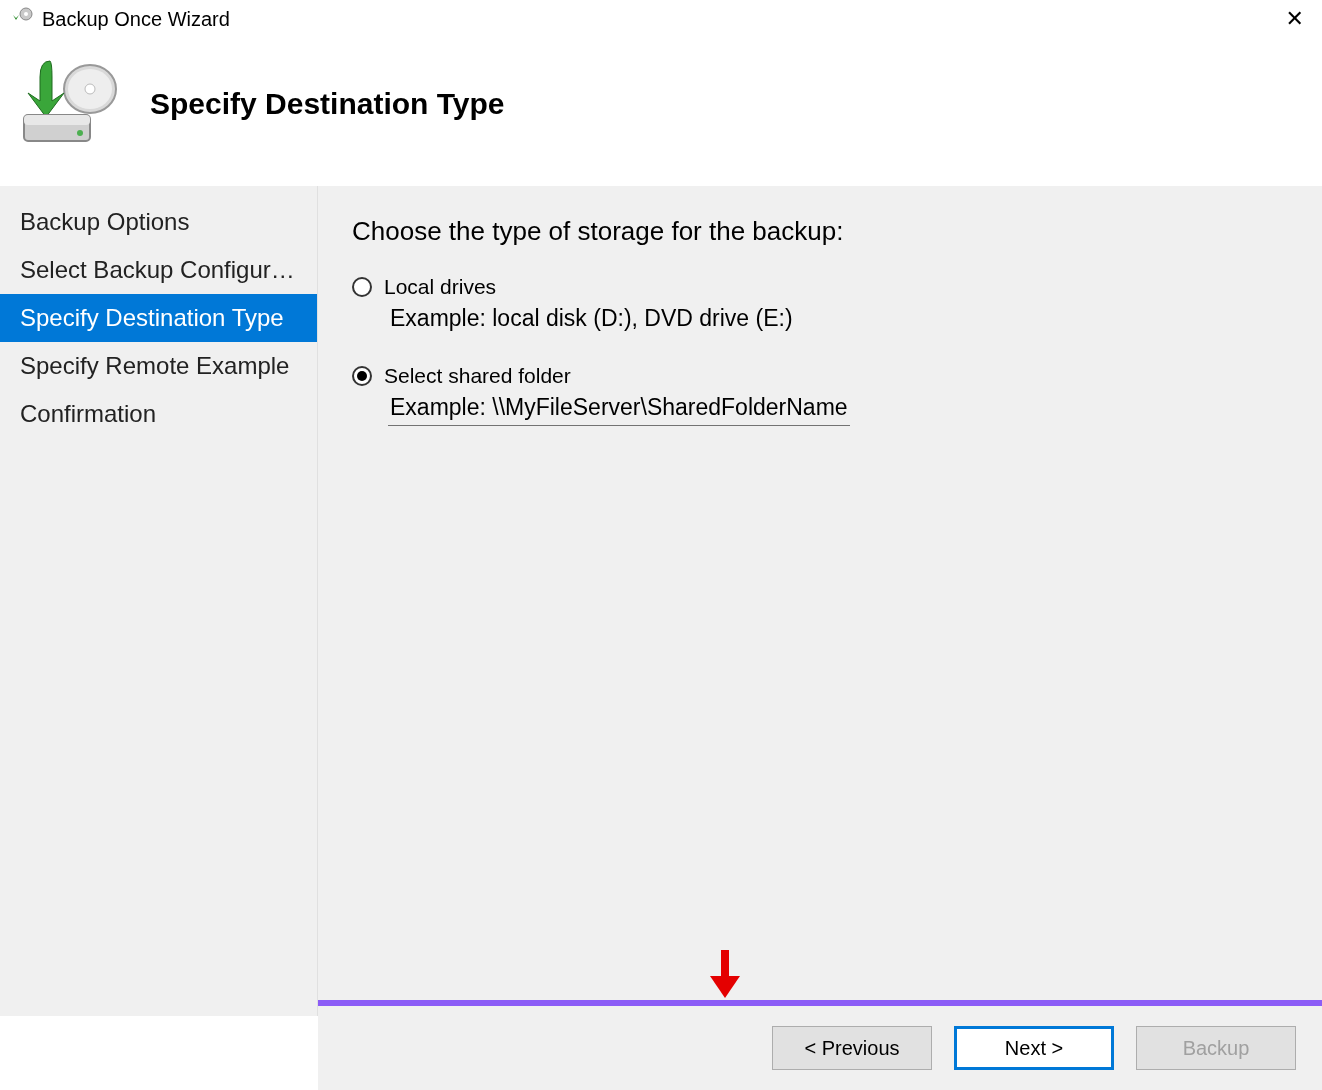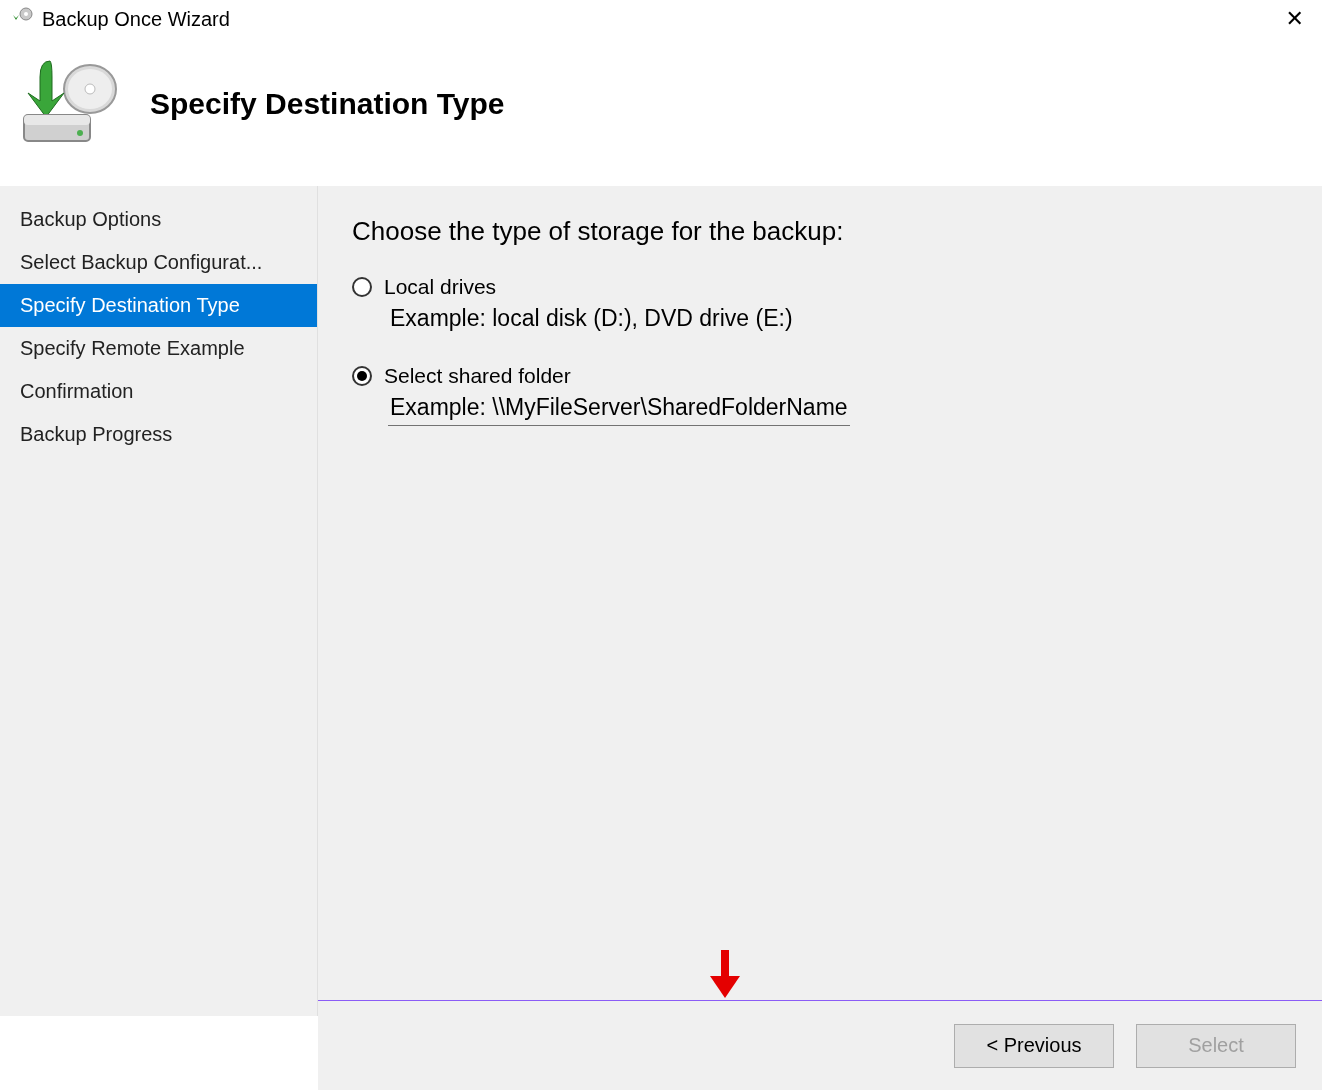--- a/index.html
+++ b/index.html
@@ -32,21 +32,21 @@
   .page-title { font-size: 30px; font-weight: 700; }
   .body-row { display: flex; height: 830px; background: #f0f0f0; }
   .sidebar {
     width: 318px;
     background: #f0f0f0;
     border-right: 1px solid #e0e0e0;
     padding-top: 12px;
   }
   .sidebar-item {
     padding: 10px 20px;
-    font-size: 20px;
+    font-size: 24px;
     color: #222;
     white-space: nowrap;
     overflow: hidden;
     text-overflow: ellipsis;
     cursor: default;
   }
   .sidebar-item.active { background: #0078d7; color: #fff; }
   .main {
     flex: 1;
     background: #f0f0f0;
@@ -71,21 +71,21 @@
     margin-bottom: 28px;
     padding: 0 2px 4px 2px;
   }
   .example.underlined { border-bottom: 1px solid #737373; display: inline-block; }
   .footer {
     position: absolute;
     left: 318px;
     right: 0;
     bottom: 0;
     height: 90px;
-    border-top: 1px solid #8b5cf6;
+    border-top: 6px solid #8b5cf6;
     background: #f0f0f0;
     display: flex;
     align-items: center;
     justify-content: flex-end;
     gap: 22px;
     padding: 0 26px;
   }
   .btn {
     width: 160px; height: 44px;
     background: #e1e1e1;
@@ -142,21 +142,20 @@
 
   <div class="lower">
     <div class="body-row">
 
       <nav class="sidebar">
         <div class="sidebar-item">Backup Options</div>
         <div class="sidebar-item">Select Backup Configurat...</div>
         <div class="sidebar-item active">Specify Destination Type</div>
         <div class="sidebar-item">Specify Remote Example</div>
         <div class="sidebar-item">Confirmation</div>
-        <div class="sidebar-item">Backup Progress</div>
       </nav>
 
       <div class="main">
         <p class="prompt">Choose the type of storage for the backup:</p>
 
         
         <div class="radio-row">
           <span class="radio"></span>
           <span class="radio-label">Local drives</span>
         </div>
@@ -173,17 +172,18 @@
 
     <span class="red-arrow">
       <svg width="30" height="48" viewBox="0 0 30 48">
         <rect x="11" y="0" width="8" height="28" fill="#e40000"></rect>
         <polygon points="0,26 30,26 15,48" fill="#e40000"></polygon>
       </svg>
     </span>
 
     <div class="footer">
       <button class="btn">&lt; Previous</button>
-      <button class="btn disabled">Select</button>
+      <button class="btn primary">Next &gt;</button>
+      <button class="btn disabled">Backup</button>
     </div>
   </div>
 
 </div>
 
 </body></html>

